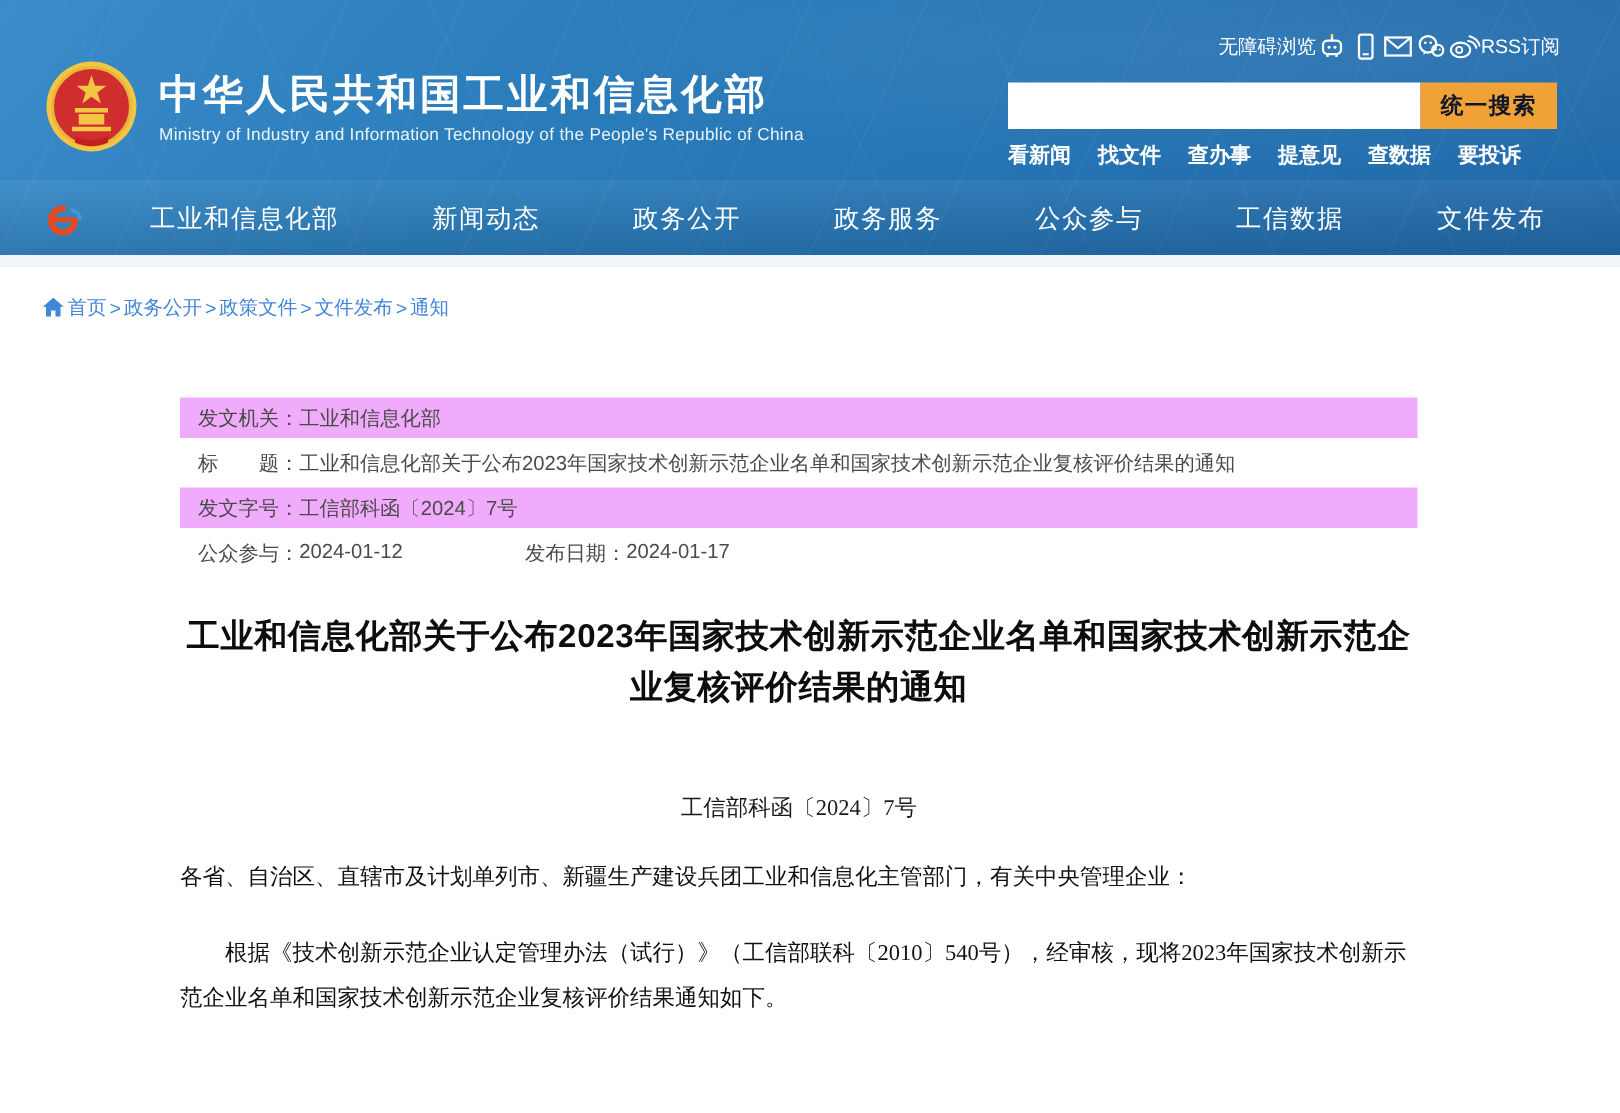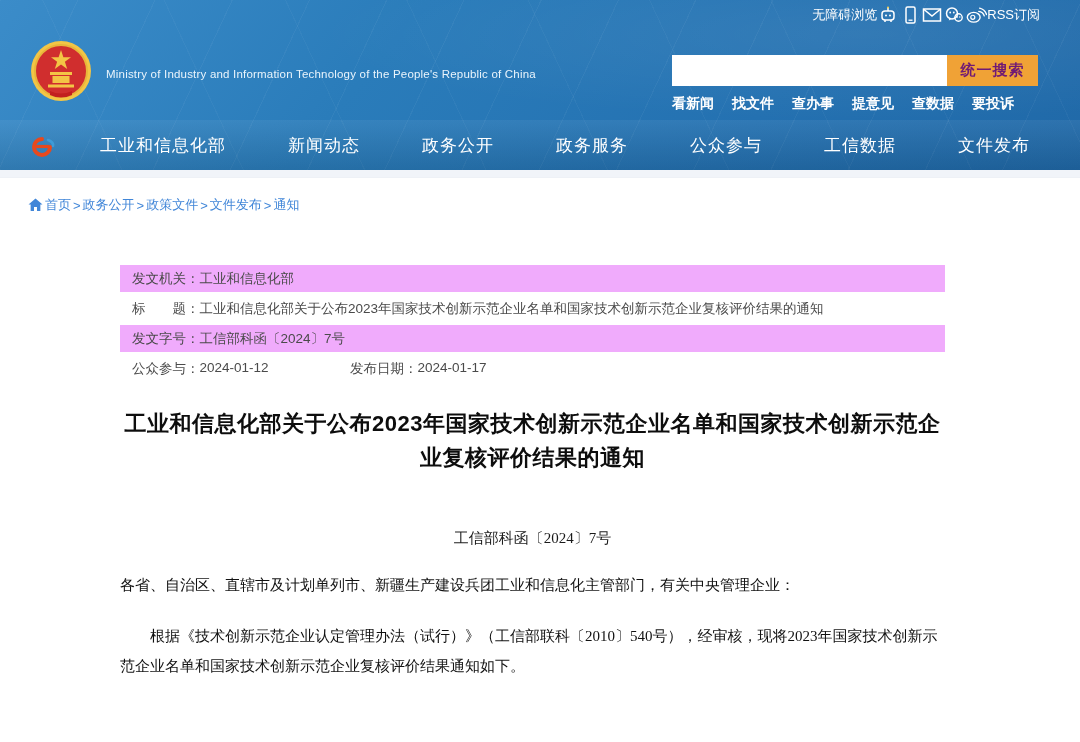--- a/index.html
+++ b/index.html
@@ -16,36 +16,36 @@
   }
   .site-header::before {
     content:""; position:absolute; inset:0;
     background:
       repeating-linear-gradient(115deg, rgba(255,255,255,0.045) 0 1px, transparent 1px 70px),
       repeating-linear-gradient(65deg, rgba(255,255,255,0.035) 0 1px, transparent 1px 110px),
       radial-gradient(ellipse at 80% 20%, rgba(255,255,255,0.07), transparent 45%);
     pointer-events:none;
   }
   .topbar {
-    position:absolute; top:4px; right:40px; display:flex; align-items:center;
+    position:absolute; top:20px; right:40px; display:flex; align-items:center;
     color:#ffffff; font-size:13px; z-index:3;
   }
   .topbar a { color:#ffffff; text-decoration:none; }
   .topbar .ticon { display:inline-flex; width:22px; height:22px; align-items:center; justify-content:center; cursor:pointer; }
   .brand { position:absolute; left:30px; top:40px; display:flex; align-items:center; gap:14px; z-index:3; }
   .brand-titles h1 { color:#ffffff; font-size:27px; font-weight:bold; letter-spacing:2px; line-height:32px; }
   .brand-titles p { color:#e9f4fc; font-size:11.5px; margin-top:5px; letter-spacing:0.2px; }
   .search-area { position:absolute; left:672px; top:55px; width:370px; z-index:3; }
   .search-row { display:flex; }
   .search-input {
     width:275px; height:31px; border:none; outline:none; padding:0 8px;
     font-size:14px; background:#ffffff;
   }
   .search-btn {
-    width:91px; height:31px; border:none; background:#F0A236; color:#701a75;
+    width:91px; height:31px; border:none; background:#F0A236; color:#0f172a;
     font-size:15px; font-weight:bold; cursor:pointer; letter-spacing:1px;
     font-family:"Liberation Sans", sans-serif;
     text-align:center;
   }
   .quick-links { display:flex; gap:18px; margin-top:9px; }
   .quick-links a { color:#ffffff; font-size:14px; font-weight:bold; text-decoration:none; }
   .navbar {
     position:absolute; left:0; top:120px; width:1080px; height:50px;
     display:flex; align-items:center; z-index:3;
     background:linear-gradient(180deg, rgba(255,255,255,0.06), rgba(0,0,0,0.10));
@@ -154,20 +154,21 @@
           <circle cx="31" cy="31" r="26" fill="#D02E2E"></circle>
           <circle cx="31" cy="31" r="26" fill="none" stroke="#E8B53A" stroke-width="2"></circle>
           <polygon points="31,10 33.4,17.2 41,17.2 34.9,21.7 37.2,29 31,24.5 24.8,29 27.1,21.7 21,17.2 28.6,17.2" fill="#F3C545"></polygon>
           <rect x="20" y="32" width="22" height="3" fill="#F3C545"></rect>
           <rect x="22.5" y="36" width="17" height="7" fill="#F3C545"></rect>
           <rect x="18" y="44.5" width="26" height="3" fill="#F3C545"></rect>
           <path d="M20 51 Q31 56 42 51 L42 55 Q31 60 20 55 Z" fill="#C21F1F"></path>
         </svg>
       </span>
       <div class="brand-titles">
+        <h1>中华人民共和国工业和信息化部</h1>
         <p>Ministry of Industry and Information Technology of the People's Republic of China</p>
       </div>
     </div>
 
     <div class="search-area">
       <div class="search-row">
         <input class="search-input" type="text" placeholder="" style="">
         <button class="search-btn">统一搜索</button>
       </div>
       <div class="quick-links">

